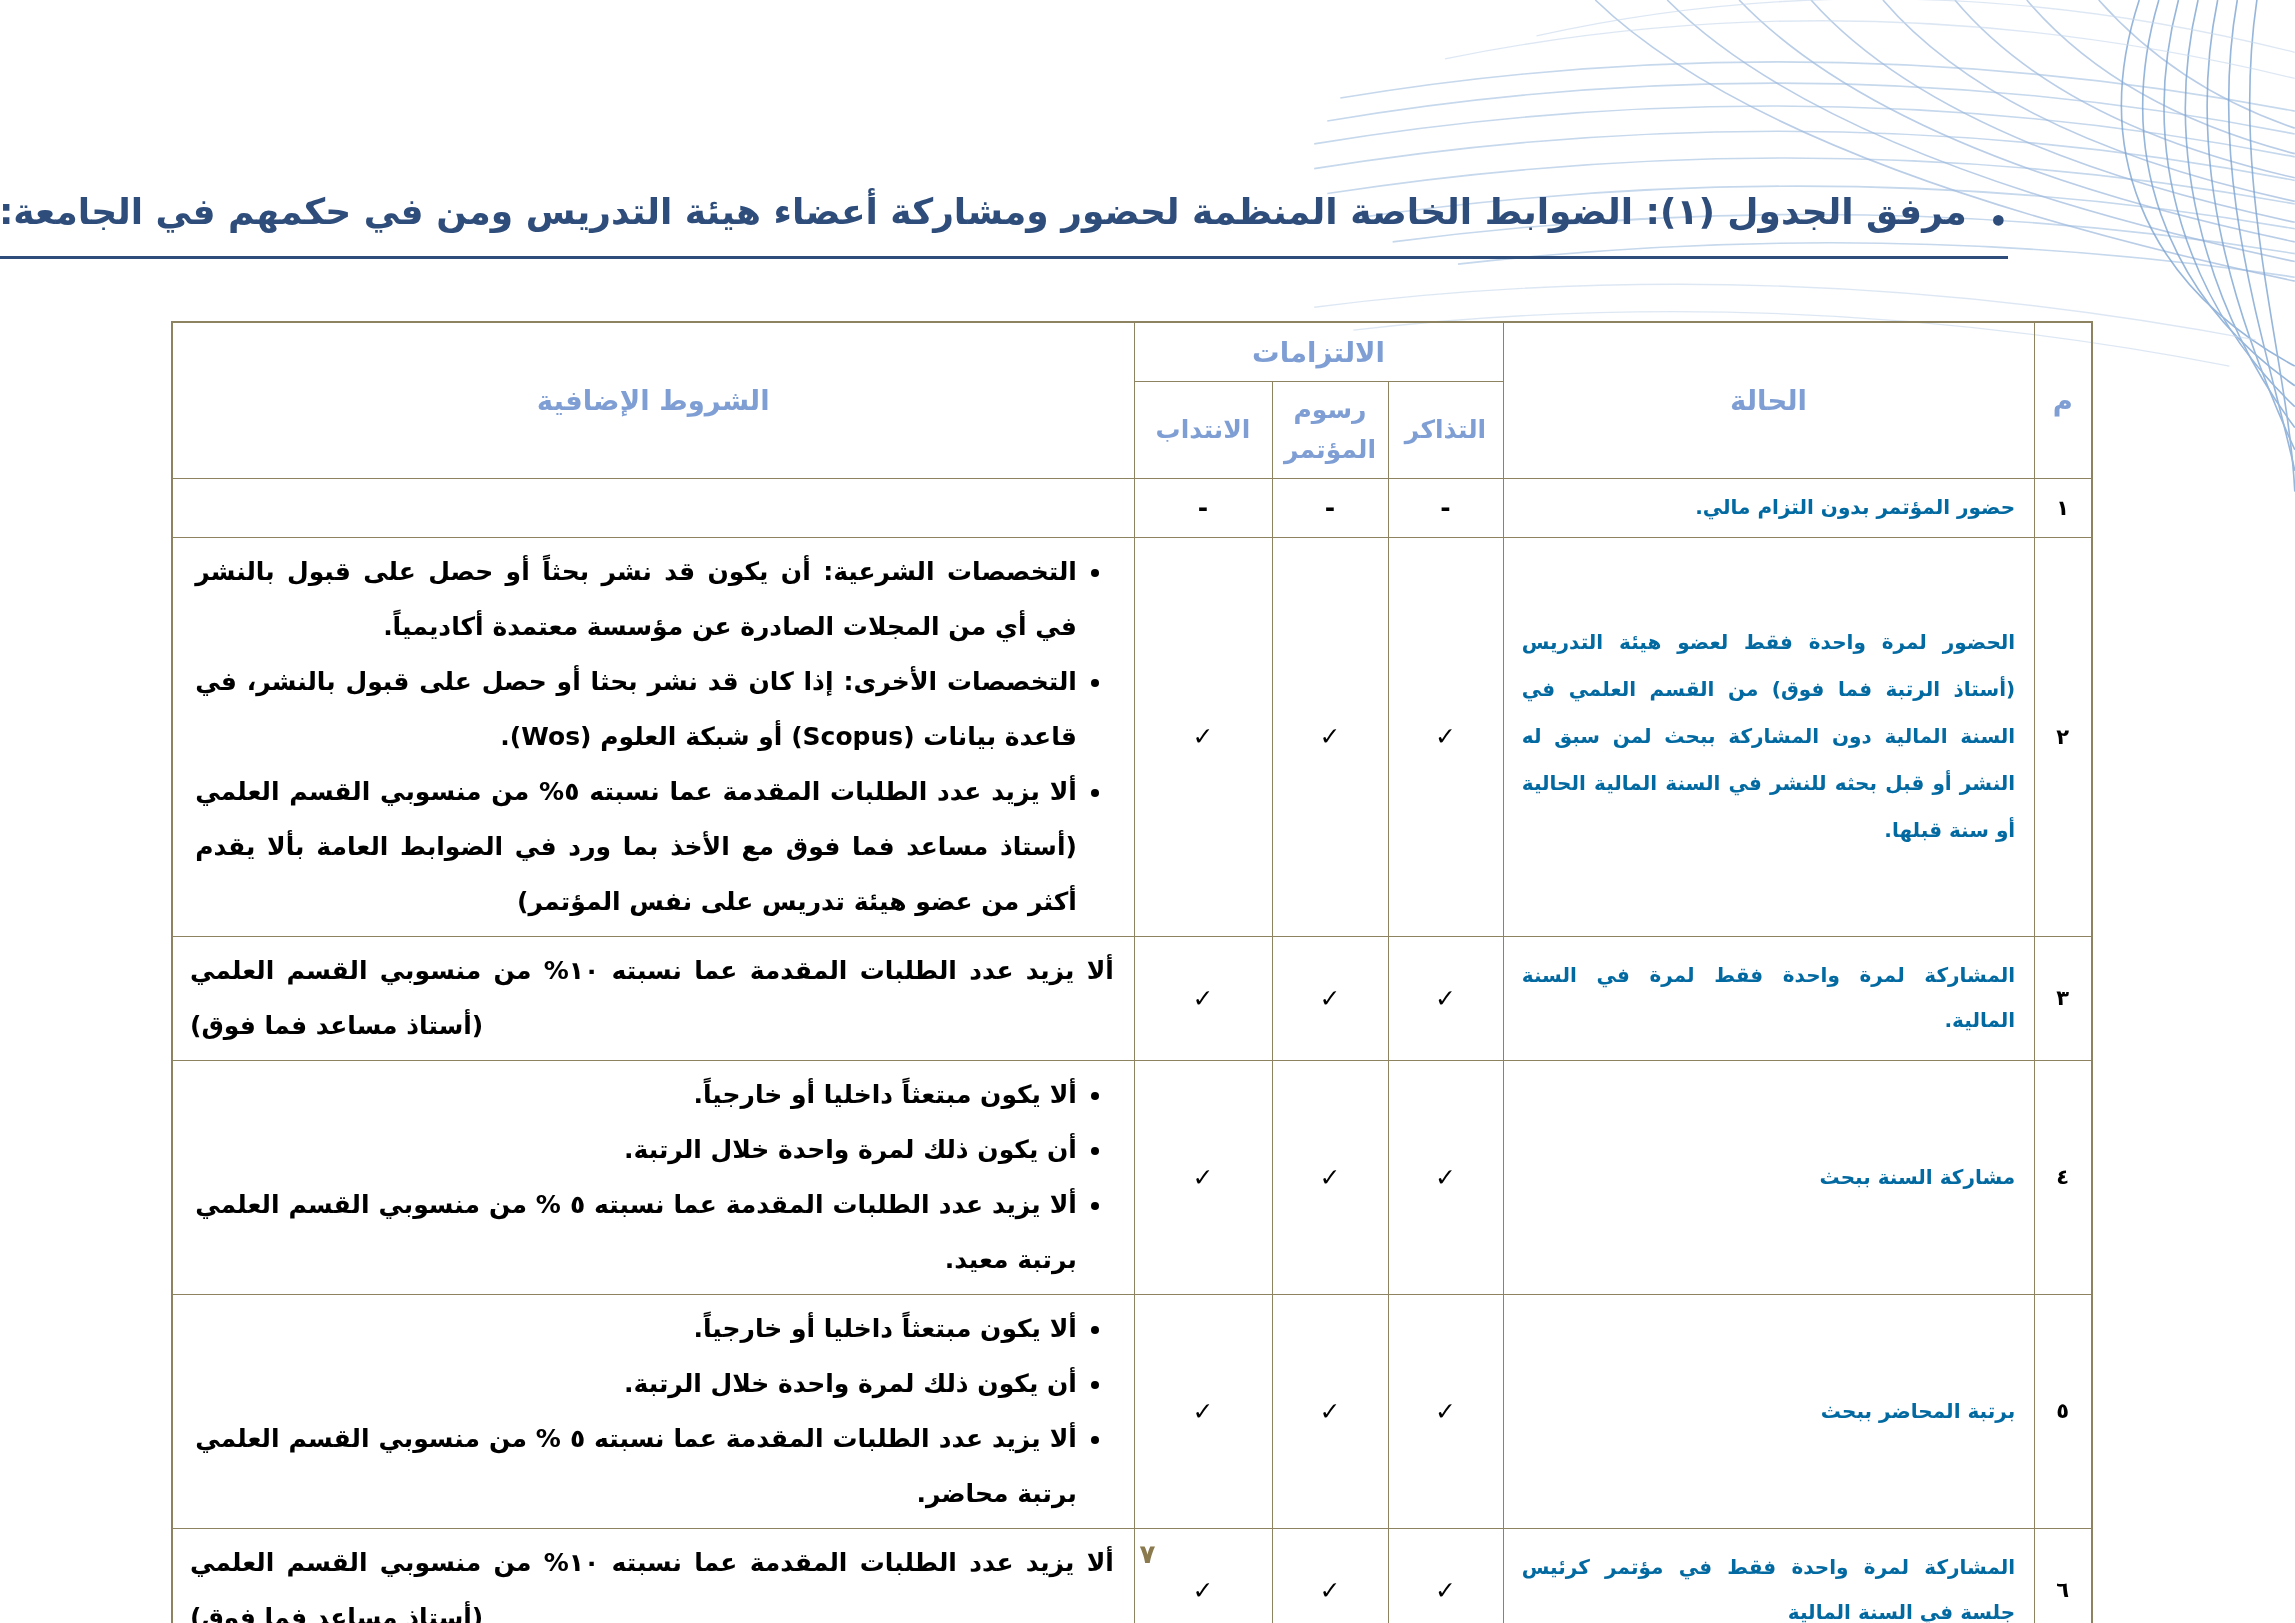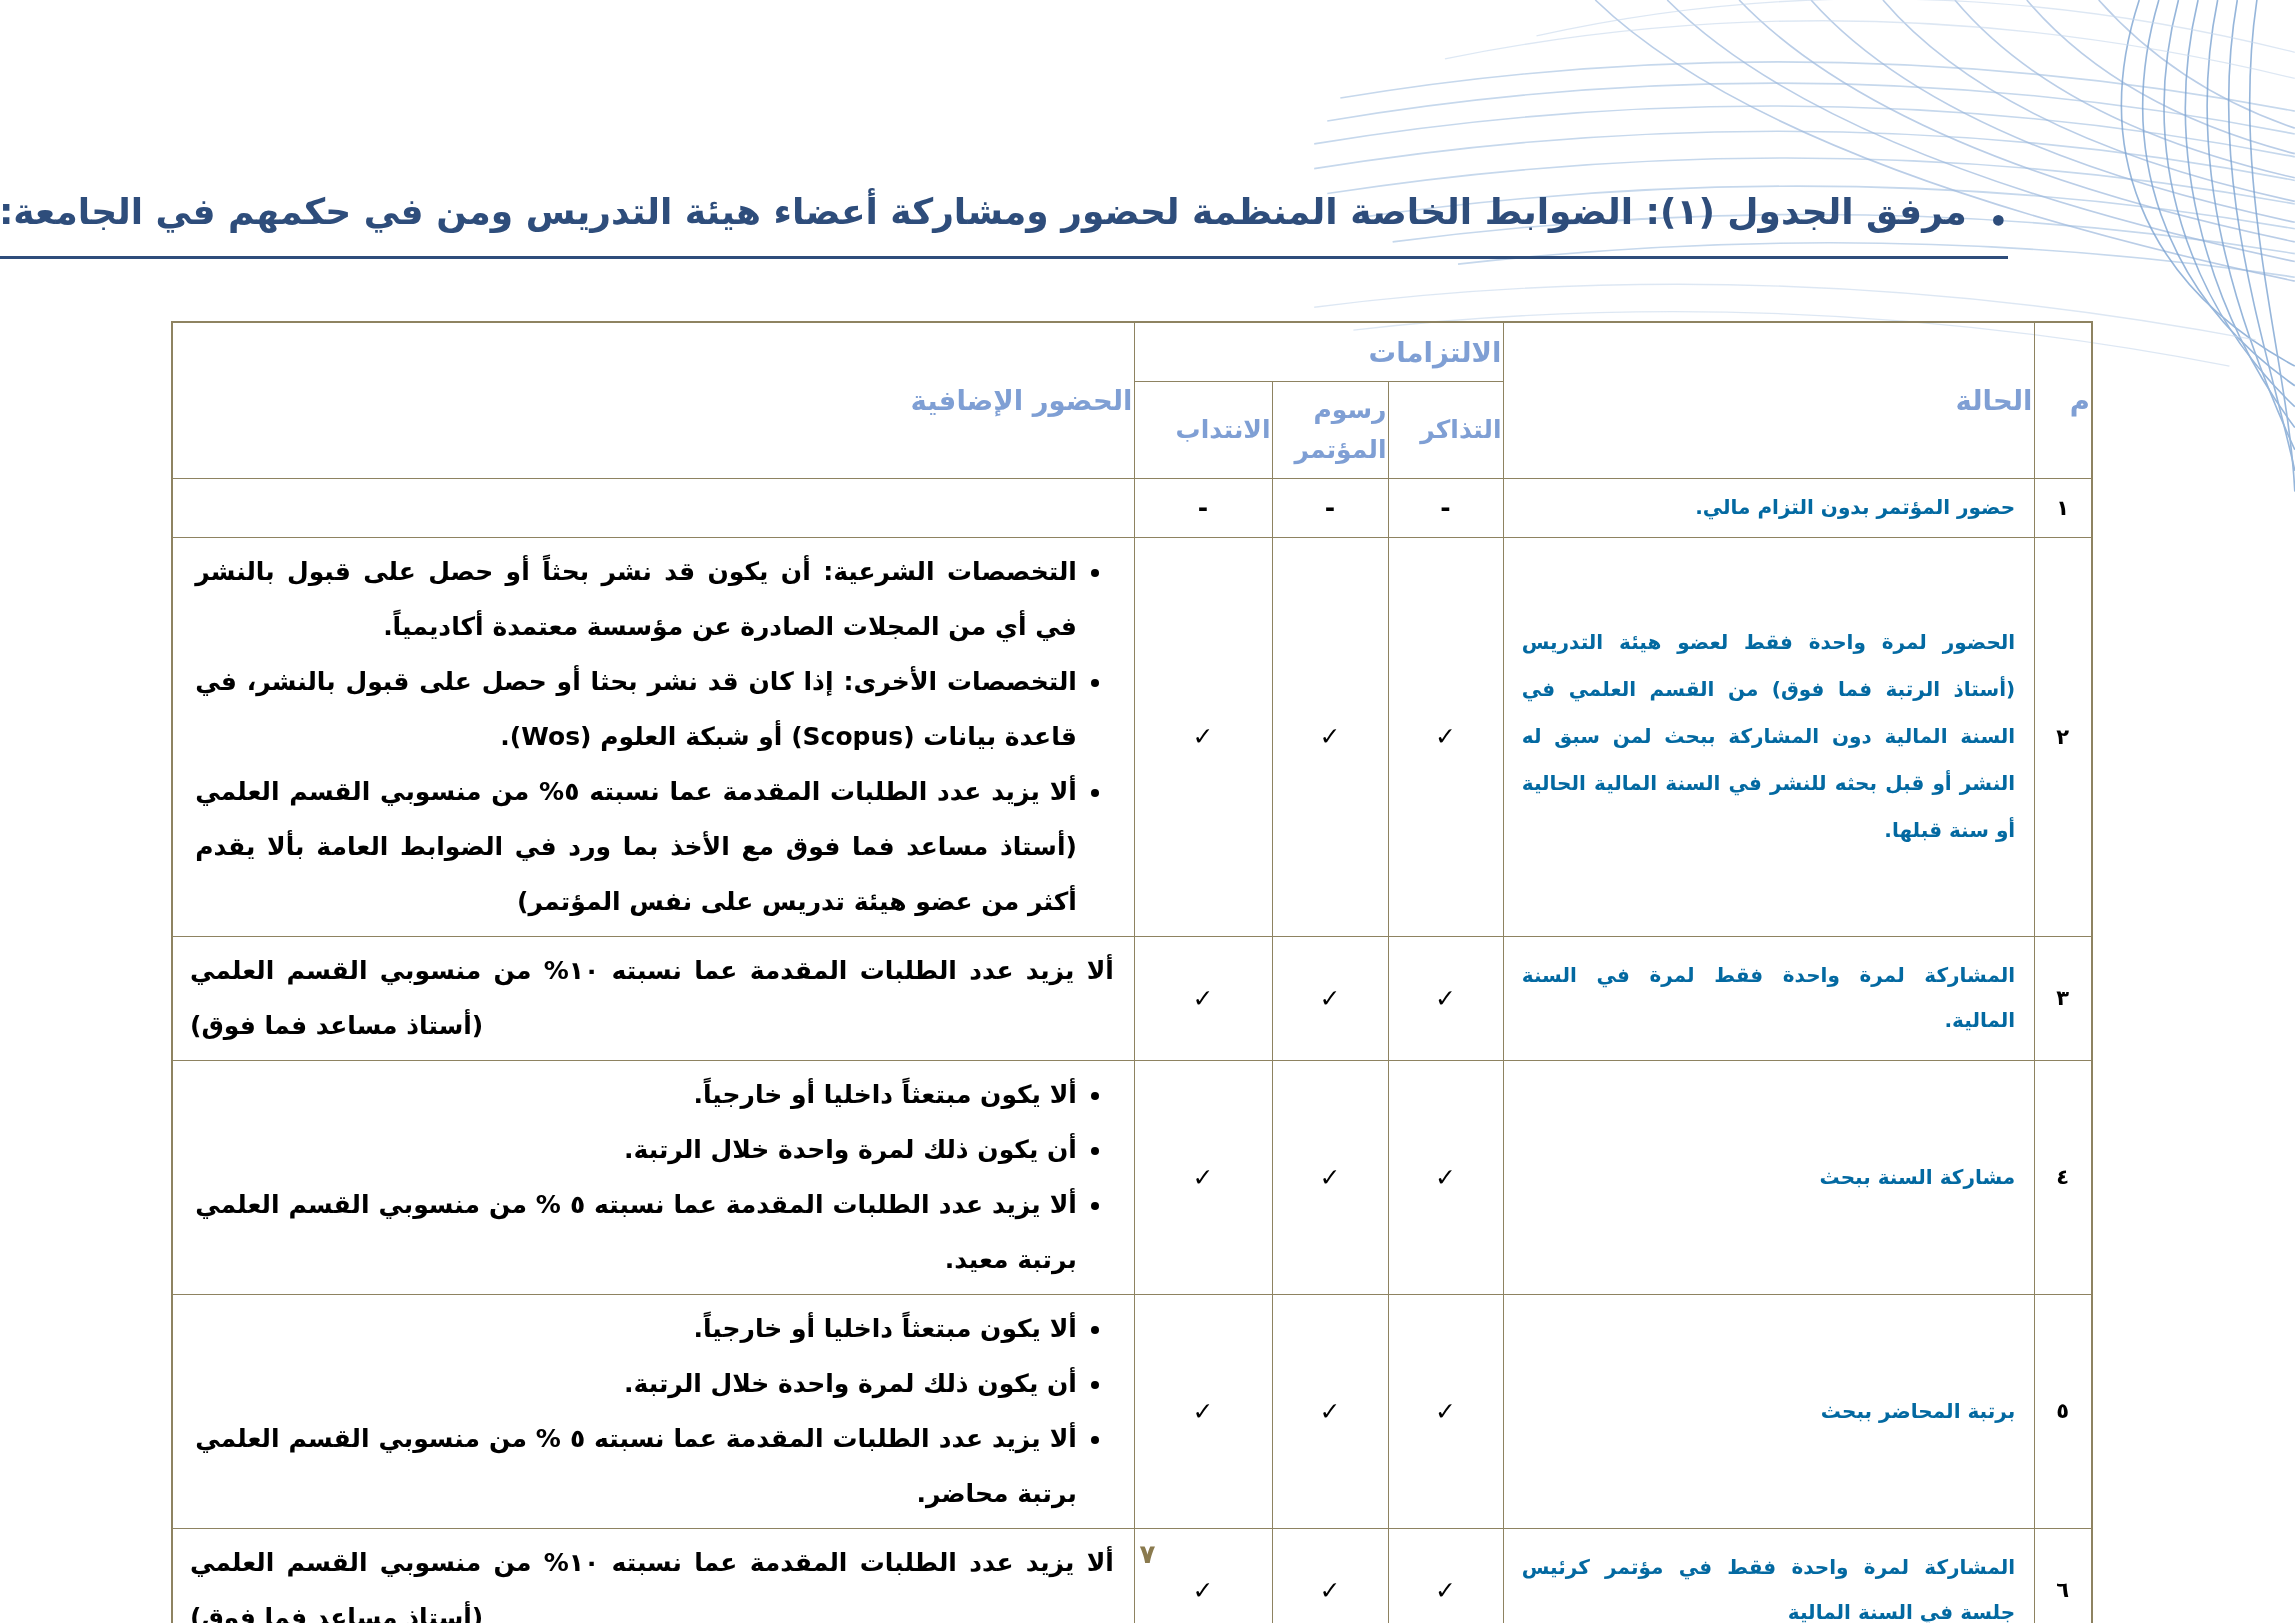--- a/index.html
+++ b/index.html
@@ -64,21 +64,21 @@
   tr.r1{height:58px;}
   tr.r2{height:388px;}
   tr.r3{height:109px;}
   tr.r4{height:182px;}
   tr.r5{height:141px;}
   tr.r6{height:118px;}
   thead th{
     color:#7f9fd4;
     font-weight:bold;
     font-size:27.5px;
-    text-align:right;
+    text-align:center;
     border-bottom-width:2px;
   }
   thead th.sub{font-size:25px;line-height:1.6;}
   td.num{
     text-align:center;
     font-size:21px;
     font-weight:bold;
     color:#000;
   }
   td.case{
@@ -185,21 +185,21 @@
       <col style="width:115px">
       <col style="width:116px">
       <col style="width:138px">
       <col style="width:962px">
     </colgroup>
     <thead>
       <tr class="h1">
         <th rowspan="2">م</th>
         <th rowspan="2">الحالة</th>
         <th colspan="3">الالتزامات</th>
-        <th rowspan="2">الحضور الإضافية</th>
+        <th rowspan="2">الشروط الإضافية</th>
       </tr>
       <tr class="h2">
         <th class="sub">التذاكر</th>
         <th class="sub">رسوم المؤتمر</th>
         <th class="sub">الانتداب</th>
       </tr>
     </thead>
     <tbody>
         <tr class="r1">
           <td class="num">١</td>

